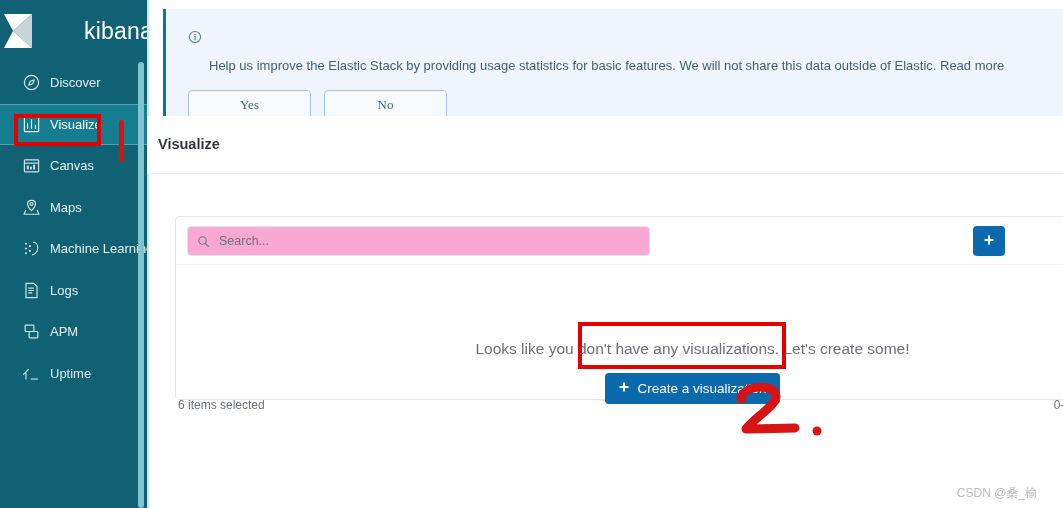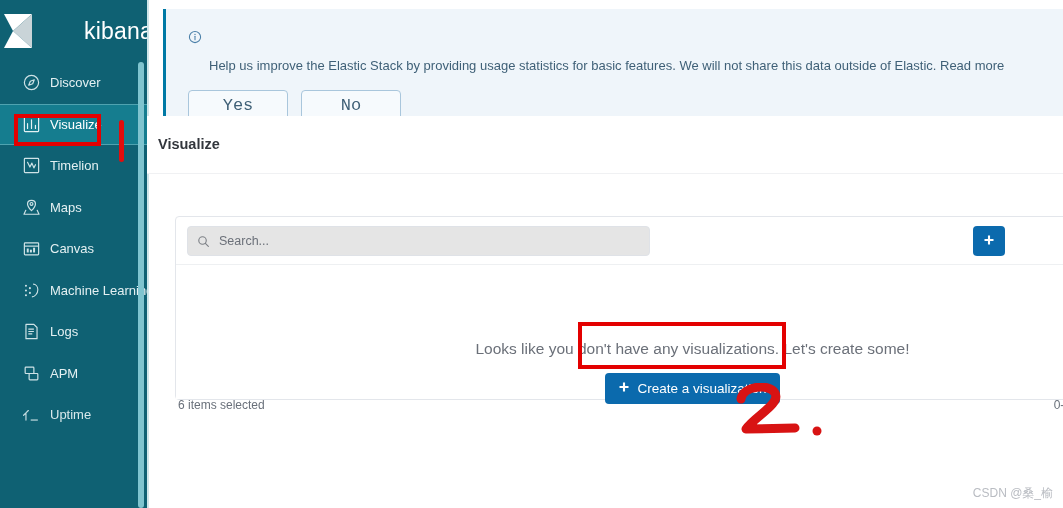--- a/index.html
+++ b/index.html
@@ -125,27 +125,27 @@
     color: #3f6077;
     line-height: 14px;
     margin-top: 30px;
   }
   .banner-buttons {
     display: flex;
     gap: 13px;
     margin-top: 17px;
   }
   .banner-btn {
-    width: 100px; height: 30px;
+    width: 123px; height: 30px;
     background: #f6fafd;
     border: 1px solid #a9c6dc;
     border-radius: 4px;
     color: #3f6077;
-    font-size: 17px;
-    font-family: Liberation Mono, monospace;
+    font-size: 13px;
+    font-family: Liberation Serif, serif;
     display: flex;
     align-items: center;
     justify-content: center;
     cursor: pointer;
   }
 
   
   .page-header {
     position: absolute;
     left: 0; top: 116px;
@@ -175,21 +175,21 @@
     display: flex;
     align-items: center;
     height: 48px;
     padding: 0 0 0 11px;
     border-bottom: 1px solid #eef0f2;
     position: relative;
   }
   .search-box {
     position: relative;
     width: 463px; height: 30px;
-    background: #e5e5e5;
+    background: #f9a8d4;
     border: 1px solid #dfe2e7;
     border-radius: 4px;
     display: flex;
     align-items: center;
     padding-left: 9px;
   }
   .search-box .s-icon {
     width: 13px; height: 13px;
     flex: 0 0 13px;
     margin-right: 7px;
@@ -287,21 +287,21 @@
     border-radius: 3px;
     z-index: 50;
   }
   .anno-two {
     position: absolute;
     z-index: 50;
     pointer-events: none;
   }
   .watermark {
     position: absolute;
-    right: 10px; bottom: 6px;
+    right: 26px; bottom: 6px;
     font-size: 12px;
     color: #b9bcc2;
     z-index: 40;
     white-space: nowrap;
   }
 </style>
 </head>
 <body>
 
 <div id="app">
@@ -333,52 +333,43 @@
       <span class="nav-icon">
         <svg width="19" height="19" viewBox="0 0 24 24" fill="none" stroke="#e4f2f4" stroke-width="1.5">
           <rect x="3" y="3" width="18" height="18" rx="1"></rect>
           <path d="M7 17 V11 M12 17 V6 M17 17 V13" stroke-linecap="round"></path>
         </svg>
       </span>
       <span class="nav-label">Visualize</span>
     </div>
 
 
-    <div class="nav-item">
-      <span class="nav-icon">
-        <svg width="19" height="19" viewBox="0 0 24 24" fill="none" stroke="#cfe3e7" stroke-width="1.5">
-          <rect x="3" y="3" width="18" height="18" rx="1"></rect>
-          <path d="M7 8 L10 14 L12.5 9 L15 15 L17 11" stroke-linejoin="round" stroke-linecap="round"></path>
-        </svg>
-      </span>
-      <span class="nav-label">Timelion</span>
-    </div>
-
-    <div class="nav-item">
-      <span class="nav-icon">
-        <svg width="19" height="19" viewBox="0 0 24 24" fill="none" stroke="#cfe3e7" stroke-width="1.5">
-          <path d="M12 3 C9 3 7 5 7 7.5 C7 11 12 16 12 16 C12 16 17 11 17 7.5 C17 5 15 3 12 3 Z"></path>
-          <circle cx="12" cy="7.5" r="1.8"></circle>
-          <path d="M5 15 L2.5 20.5 H21.5 L19 15" stroke-linejoin="round"></path>
-        </svg>
-      </span>
-      <span class="nav-label">Maps</span>
-    </div>
 
     <div class="nav-item">
       <span class="nav-icon">
         <svg width="19" height="19" viewBox="0 0 24 24" fill="none" stroke="#cfe3e7" stroke-width="1.5">
           <rect x="3" y="5" width="18" height="15" rx="1"></rect>
           <path d="M3 9 H21"></path>
           <rect x="6" y="12" width="2.5" height="5" fill="#cfe3e7" stroke="none"></rect>
           <rect x="10" y="13.5" width="2.5" height="3.5" fill="#cfe3e7" stroke="none"></rect>
           <rect x="14" y="11" width="2.5" height="6" fill="#cfe3e7" stroke="none"></rect>
         </svg>
       </span>
       <span class="nav-label">Canvas</span>
+    </div>
+
+    <div class="nav-item">
+      <span class="nav-icon">
+        <svg width="19" height="19" viewBox="0 0 24 24" fill="none" stroke="#cfe3e7" stroke-width="1.5">
+          <path d="M12 3 C9 3 7 5 7 7.5 C7 11 12 16 12 16 C12 16 17 11 17 7.5 C17 5 15 3 12 3 Z"></path>
+          <circle cx="12" cy="7.5" r="1.8"></circle>
+          <path d="M5 15 L2.5 20.5 H21.5 L19 15" stroke-linejoin="round"></path>
+        </svg>
+      </span>
+      <span class="nav-label">Maps</span>
     </div>
 
     <div class="nav-item">
       <span class="nav-icon">
         <svg width="19" height="19" viewBox="0 0 24 24" fill="none" stroke="#cfe3e7" stroke-width="1.4">
           <path d="M14 4 C17.5 4 20 7 20 11 C20 16 16 20 12.5 20"></path>
           <circle cx="5" cy="6" r="1.3" fill="#cfe3e7" stroke="none"></circle>
           <circle cx="5" cy="12" r="1.3" fill="#cfe3e7" stroke="none"></circle>
           <circle cx="5" cy="18" r="1.3" fill="#cfe3e7" stroke="none"></circle>
           <circle cx="10" cy="9" r="1.3" fill="#cfe3e7" stroke="none"></circle>

